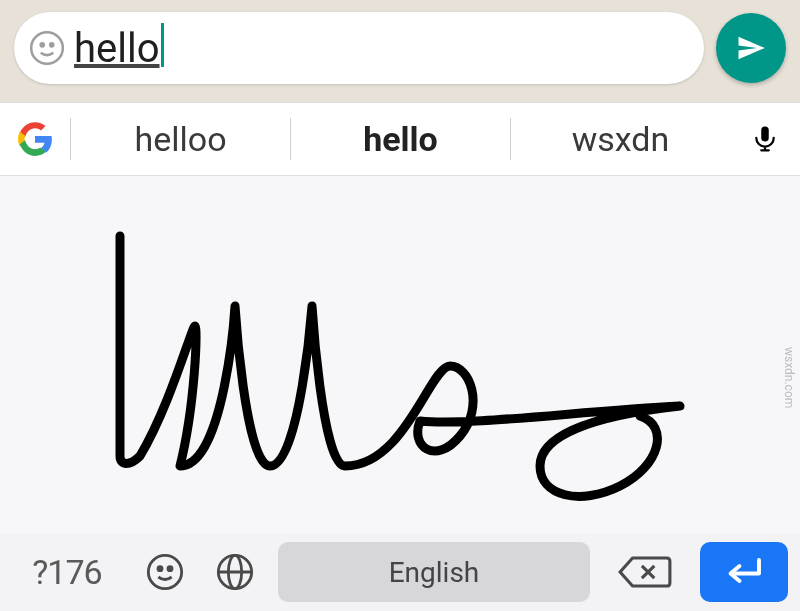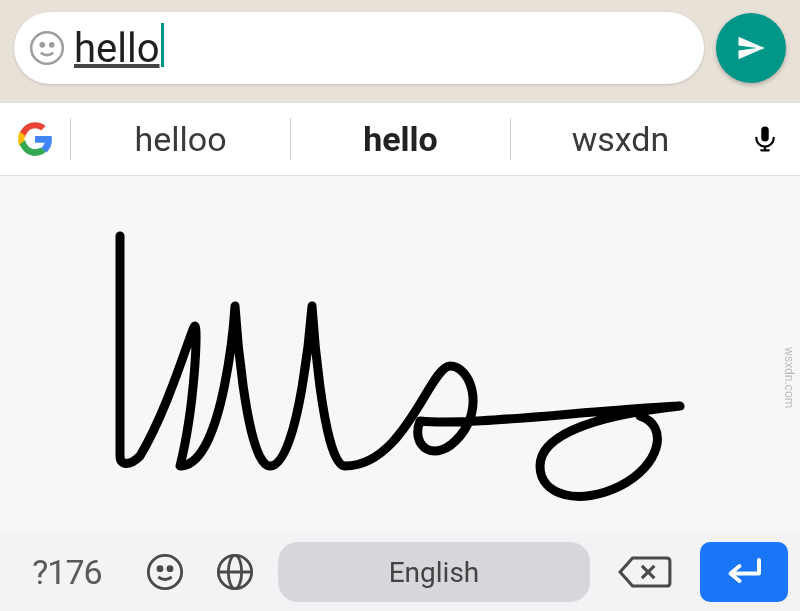--- a/index.html
+++ b/index.html
@@ -95,21 +95,21 @@
     .kb-btn {
       display: flex; align-items: center; justify-content: center;
       color: #555;
     }
     .sym-key { font-size: 34px; color: #5a5a5a; width: 110px; letter-spacing: -1px; }
     .emoji-key, .globe-key { width: 54px; font-size: 36px; }
     .space-key {
       flex: 1;
       height: 60px;
       background: #d7d7db;
-      border-radius: 20px;
+      border-radius: 10px;
       font-size: 28px;
       color: #444;
     }
     .backspace-key { width: 78px; }
     .enter-key {
       width: 88px; height: 60px;
       background: #1976f6;
       border-radius: 10px;
     }
 

